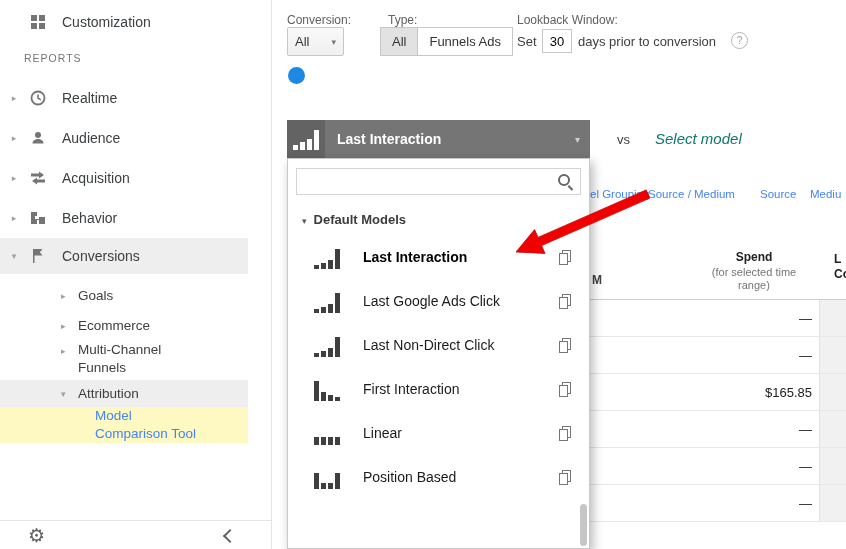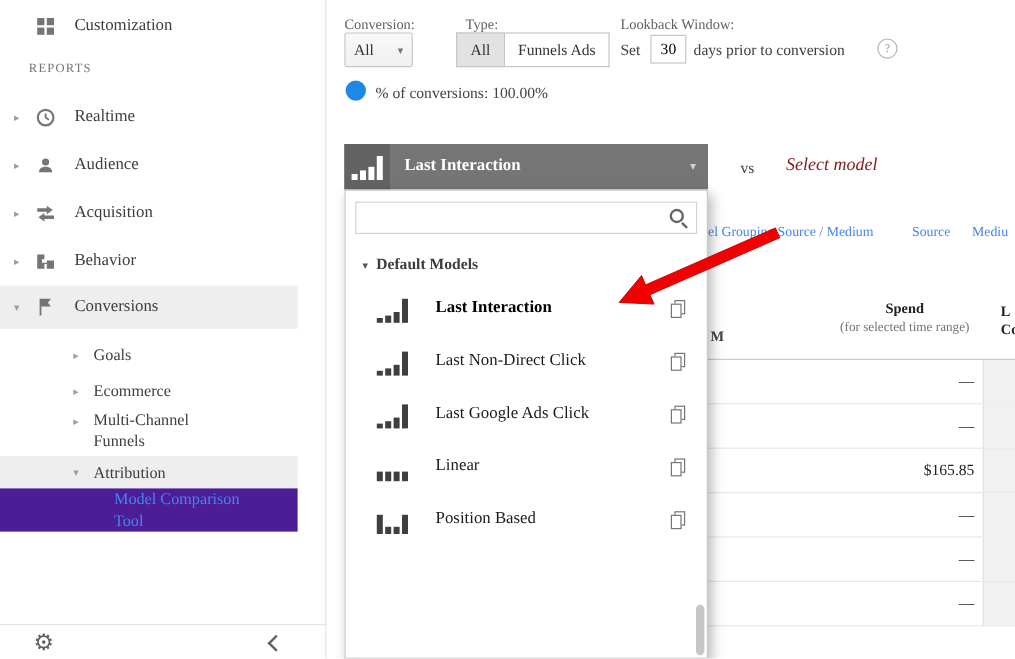--- a/index.html
+++ b/index.html
@@ -1,32 +1,32 @@
 <!DOCTYPE html>
 <html><head>
 <meta charset="utf-8">
 <style>
   html,body{margin:0;padding:0;background:#fff;}
   .stage{position:relative;width:846px;height:549px;overflow:hidden;
-         font-family:Liberation Serif, serif;background:#fff;}
+         font-family:Liberation Sans, sans-serif;background:#fff;}
 
   
   .sidebar{position:absolute;left:0;top:0;width:272px;height:549px;background:#fff;
            border-right:1px solid #e4e4e4;box-sizing:border-box;}
   .srow{position:absolute;left:0;width:248px;height:36px;display:flex;align-items:center;cursor:pointer;}
   .srow.selected{background:#eeeeee;}
   .sarrow{position:absolute;left:9px;font-size:9px;color:#9e9e9e;width:10px;text-align:center;}
   .sicon{position:absolute;left:29px;width:18px;height:18px;}
   .slabel{position:absolute;left:62px;font-size:14px;color:#3c4043;}
   .sheading{position:absolute;left:24px;top:52px;font-size:10.5px;color:#757575;letter-spacing:1px;}
   .ssub{position:absolute;left:0;width:248px;display:flex;align-items:center;cursor:pointer;}
   .ssub .subarrow{position:absolute;left:61px;font-size:9px;color:#9e9e9e;}
   .ssub .sublabel{position:absolute;left:78px;font-size:13.5px;color:#3c4043;line-height:18px;}
   .ssub.selected{background:#eeeeee;}
-  .mct{background:#4c1d95;}
+  .mct{background:#fef9c3;}
   .mct .mctlabel{position:absolute;left:95px;font-size:13.5px;line-height:18px;color:#4285f4;width:105px;}
   .sfooter-divider{position:absolute;left:0;top:520px;width:272px;height:1px;background:#e4e4e4;}
   .gear{position:absolute;left:28px;top:524px;font-size:19px;color:#616161;cursor:pointer;}
   .collapse{position:absolute;left:222px;top:529px;width:14px;height:14px;cursor:pointer;}
   .chev{display:block;width:8px;height:8px;border-left:2px solid #5f6368;border-bottom:2px solid #5f6368;
         transform:rotate(45deg);margin:2px 0 0 3px;}
 
   
   .main{position:absolute;left:272px;top:0;width:574px;height:549px;}
   .tlabel{position:absolute;font-size:12px;color:#616161;}
@@ -64,21 +64,21 @@
 
   
   .selector{position:absolute;left:15px;top:120px;width:303px;height:38px;background:#757575;
             display:flex;align-items:center;z-index:5;cursor:pointer;}
   .sel-iconbox{width:38px;height:38px;background:#636363;display:flex;align-items:flex-end;
                justify-content:center;gap:2px;padding-bottom:8px;box-sizing:border-box;}
   .sel-iconbox b{width:5px;background:#fff;display:block;}
   .sel-label{margin-left:12px;color:#fff;font-size:14px;font-weight:bold;}
   .sel-caret{position:absolute;right:10px;font-size:10px;color:#d0d0d0;}
   .vs{position:absolute;left:345px;top:132px;font-size:13px;color:#3c4043;z-index:5;}
-  .select-model{position:absolute;left:383px;top:130px;font-style:italic;font-size:15px;color:#7f1d1d;z-index:5;cursor:pointer;}
+  .select-model{position:absolute;left:383px;top:130px;font-style:italic;font-size:15px;color:#0f766e;z-index:5;cursor:pointer;}
 
   
   .panel{position:absolute;left:15px;top:158px;width:303px;height:391px;background:#fff;
          border:1px solid #c9c9c9;box-sizing:border-box;box-shadow:3px 4px 10px rgba(0,0,0,.28);z-index:10;}
   .msearch{position:absolute;left:8px;top:9px;width:285px;height:27px;border:1px solid #d4d4d4;
            box-sizing:border-box;padding:0 30px 0 8px;font-size:13px;font-family:inherit;}
   .search-icon{position:absolute;right:16px;top:15px;width:15px;height:15px;}
   .search-icon::before{content:"";position:absolute;left:0;top:0;width:8px;height:8px;border:2px solid #666;border-radius:50%;}
   .search-icon::after{content:"";position:absolute;left:10.5px;top:10.5px;width:6px;height:2px;background:#666;
                       transform:rotate(45deg);transform-origin:0 0;}
@@ -215,21 +215,20 @@
       <button>Funnels Ads</button>
     </div>
 
     <span class="tlabel" style="left:245px;top:13px">Lookback Window:</span>
     <span class="settext" style="left:245px;top:34px">Set</span>
     <input class="days-input" value="30" style="">
     <span class="settext" style="left:306px;top:34px">days prior to conversion</span>
     <span class="help">?</span>
 
     <span class="pct-dot"></span>
-    <span class="pct-text">% of conversions: 100.00%</span>
 
     <div class="tbl">
       <span class="dim-link" style="left:318px">el Grouping</span>
       <span class="dim-link" style="left:376px">Source / Medium</span>
       <span class="dim-link" style="left:488px">Source</span>
       <span class="dim-link" style="left:538px">Mediu</span>
 
       <span class="partial-m">M</span>
 
       <div class="spend-head">
@@ -302,35 +301,45 @@
     <span class="copy-icon"></span>
   </div>
 
   <div class="model-row">
     <span class="model-icon">
               <b style="height: 4px;"></b>
               <b style="height: 6px;"></b>
               <b style="height: 9px;"></b>
               <b style="height: 20px;"></b>
             </span>
-    <span class="model-label">Last Non-Direct Click</span>
+    <span class="model-label">Last Google Ads Click</span>
     <span class="copy-icon"></span>
   </div>
 
   <div class="model-row">
     <span class="model-icon">
               <b style="height: 4px;"></b>
               <b style="height: 6px;"></b>
               <b style="height: 9px;"></b>
               <b style="height: 20px;"></b>
             </span>
-    <span class="model-label">Last Google Ads Click</span>
-    <span class="copy-icon"></span>
-  </div>
-
+    <span class="model-label">Last Non-Direct Click</span>
+    <span class="copy-icon"></span>
+  </div>
+
+  <div class="model-row">
+    <span class="model-icon">
+              <b style="height: 20px;"></b>
+              <b style="height: 9px;"></b>
+              <b style="height: 6px;"></b>
+              <b style="height: 4px;"></b>
+            </span>
+    <span class="model-label">First Interaction</span>
+    <span class="copy-icon"></span>
+  </div>
 
   <div class="model-row">
     <span class="model-icon">
               <b style="height: 8px;"></b>
               <b style="height: 8px;"></b>
               <b style="height: 8px;"></b>
               <b style="height: 8px;"></b>
             </span>
     <span class="model-label">Linear</span>
     <span class="copy-icon"></span>

